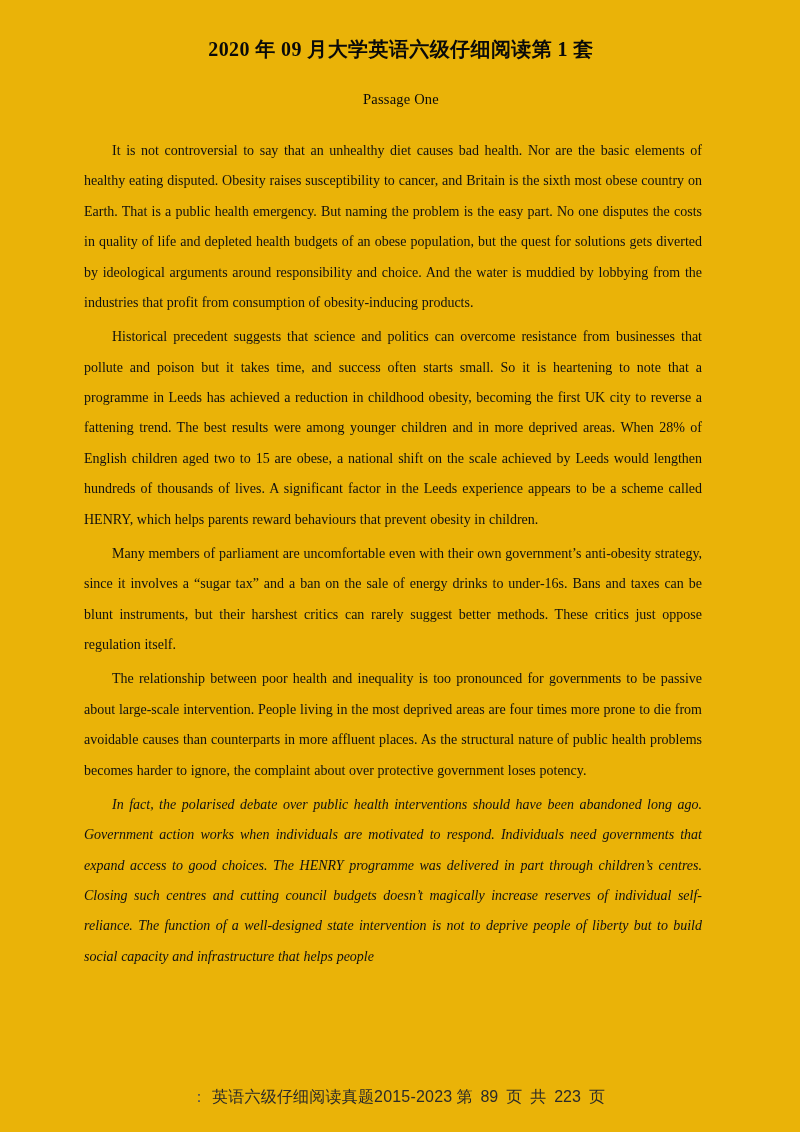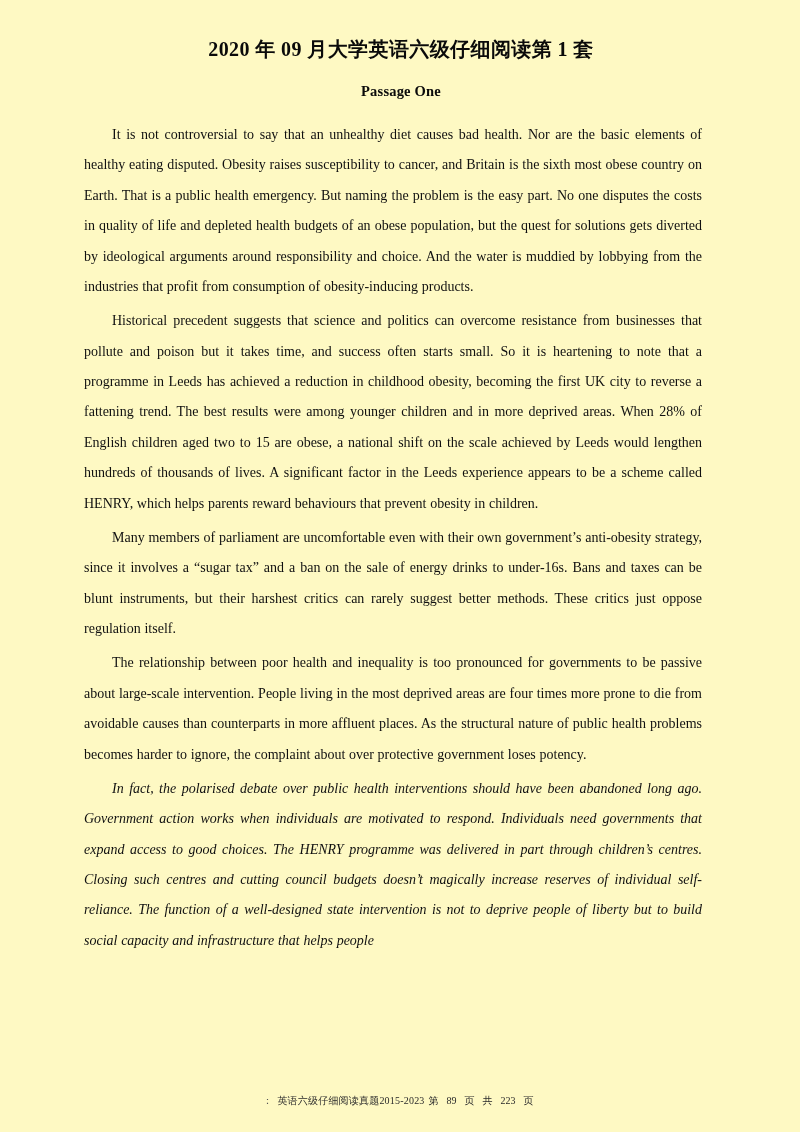--- a/index.html
+++ b/index.html
@@ -11,21 +11,21 @@
   body {
     font-family: "Liberation Serif", "DejaVu Serif", serif;
     color: #0c0c0c;
     -webkit-font-smoothing: antialiased;
   }
   .page {
     position: relative;
     width: 800px;
     height: 1132px;
     margin: 0 auto;
-    background: #fef9c3;
+    background: #eab308;
     overflow: hidden;
     box-sizing: border-box;
   }
   .content {
     position: absolute;
     left: 84px;
     top: 0;
     width: 634px;
   }
 
@@ -34,24 +34,24 @@
     margin: 0;
     padding-top: 36px;
     font-size: 20px;
     font-weight: bold;
     text-align: center;
     letter-spacing: 0.4px;
     line-height: 1.35;
     color: #0a0a0a;
   }
   .passage-label {
-    margin: 4px;
+    margin: 12px;
     padding-top: 16px;
     font-size: 14.5px;
-    font-weight: bold;
+    font-weight: normal;
     text-align: center;
     letter-spacing: 0.2px;
     color: #0a0a0a;
   }
 
   
   .passage-body {
     margin: 0;
     padding-top: 16px;
   }
@@ -71,23 +71,23 @@
     font-style: italic;
   }
 
   
   .page-footer {
     position: absolute;
     left: 0;
     right: 0;
     bottom: 24px;
     text-align: center;
-    font-size: 10px;
+    font-size: 16px;
     color: #2a2a2a;
-    font-family: Liberation Serif, serif;
+    font-family: Liberation Sans, sans-serif;
     white-space: nowrap;
   }
   .footer-mark {
     display: inline-block;
     margin-right: 5px;
     color: #555;
   }
   .footer-text {
     letter-spacing: 0.2px;
   }

